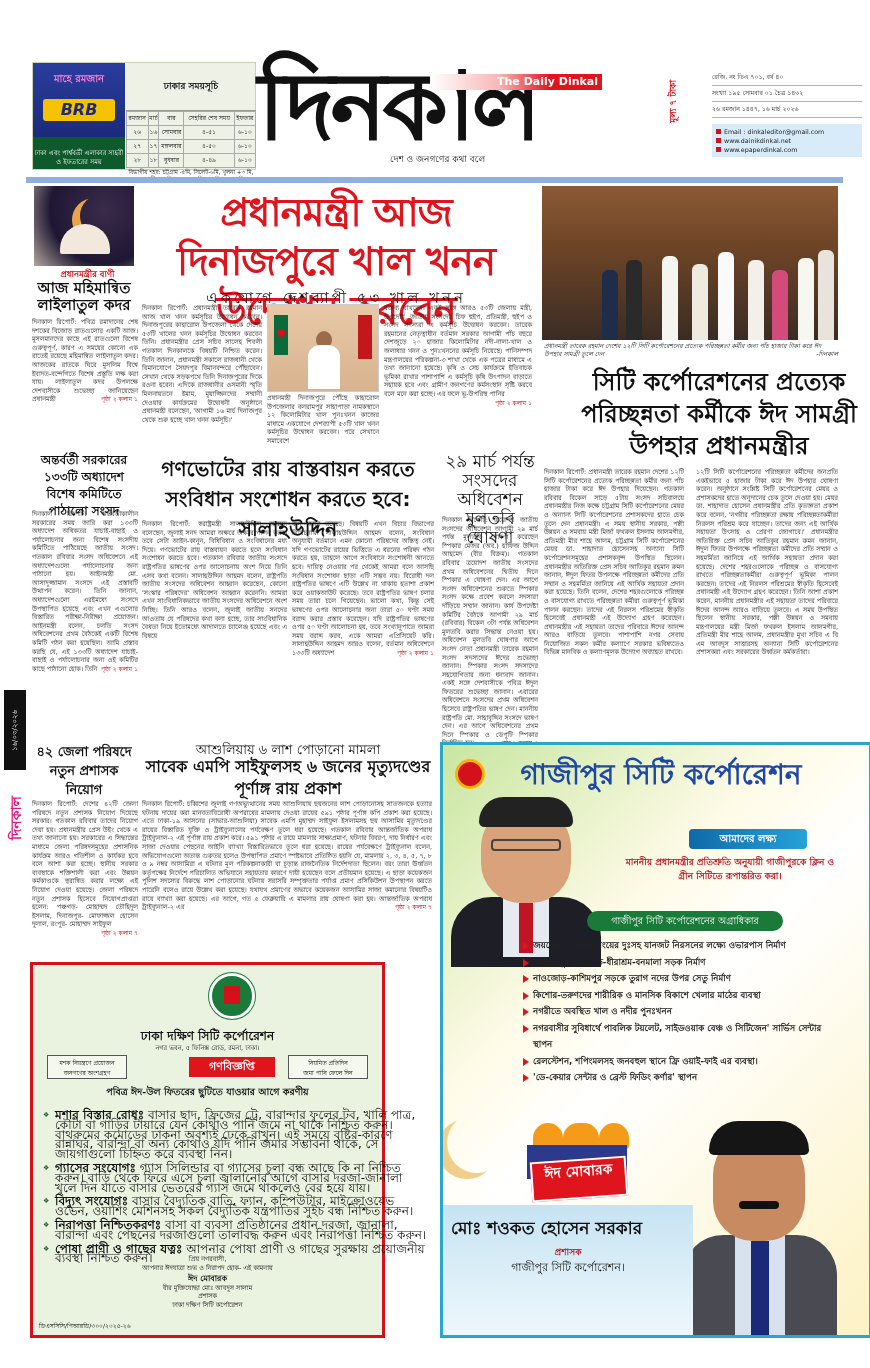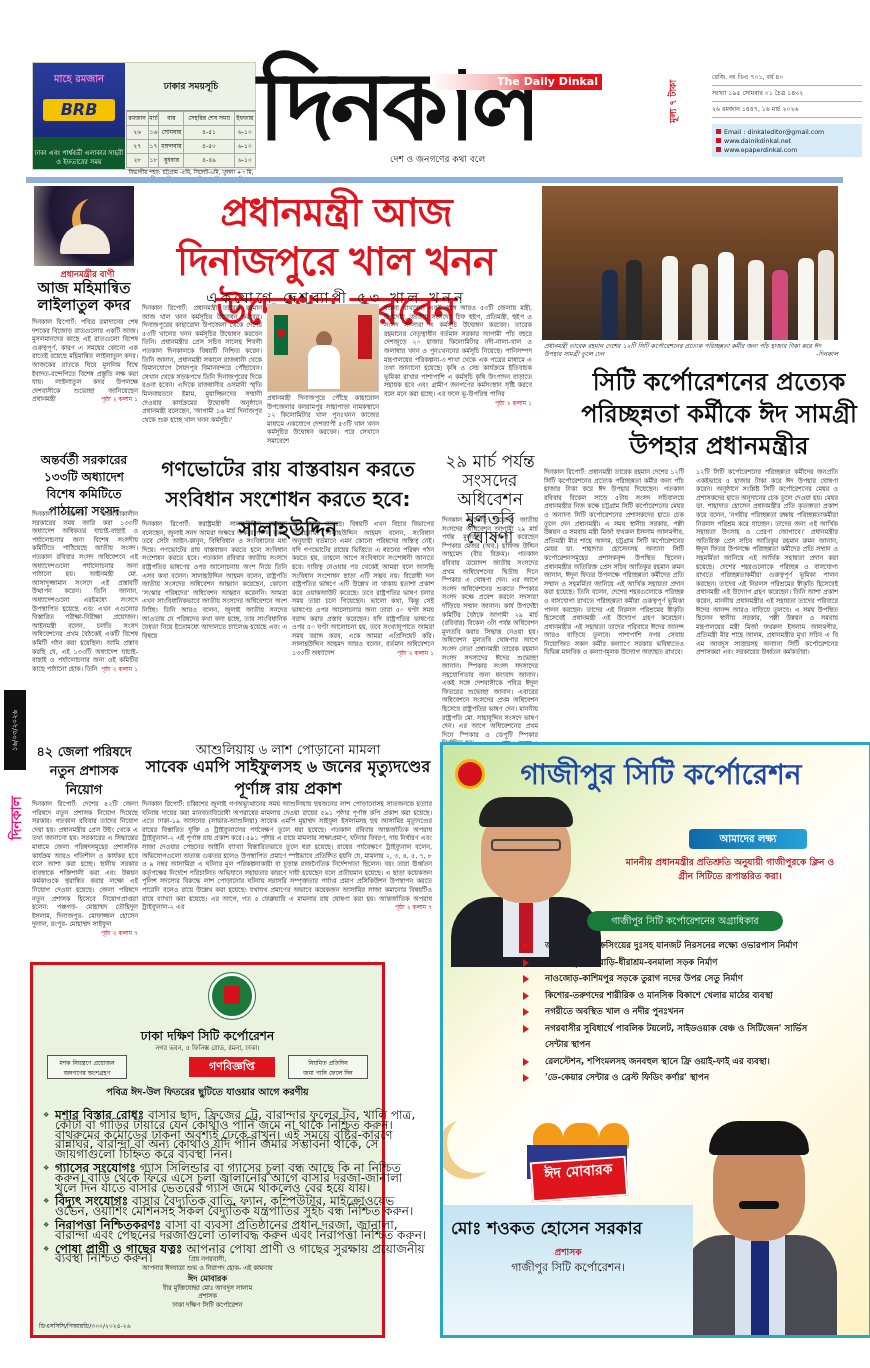--- a/index.html
+++ b/index.html
@@ -93,21 +93,21 @@
 #gcc-man1 .face{position:absolute;left:30px;top:10px;width:90px;height:100px;background:#d9a27a;border-radius:45px 45px 40px 40px}
 #gcc-man1 .hair{position:absolute;left:28px;top:4px;width:94px;height:30px;background:#222;border-radius:45px 45px 10px 10px}
 #gcc-man1 .glass{position:absolute;left:40px;top:46px;width:70px;height:12px;border:2px solid #444;border-radius:4px}
 #gcc-man1 .suit{position:absolute;left:0;top:104px;width:150px;height:70px;background:#1e1e26;border-radius:40px 40px 0 0}
 #gcc-man1 .shirt{position:absolute;left:52px;top:104px;width:46px;height:60px;background:#e6e9f0}
 #gcc-man1 .tie{position:absolute;left:68px;top:110px;width:14px;height:50px;background:#c01525}
 #gcc-goal-badge{position:absolute;left:246px;top:84px;width:118px;height:20px;background:linear-gradient(90deg,#0f6aa8,#27a1d8);color:#fff;font-size:10px;font-weight:bold;text-align:center;line-height:20px;border-radius:4px}
 #gcc-goal{position:absolute;left:180px;top:110px;width:214px;font-size:9px;font-weight:bold;color:#c01525;text-align:center;line-height:14px}
 #gcc-pri-badge{position:absolute;left:144px;top:166px;width:196px;height:20px;background:#1a7a3a;color:#fff;font-size:9.5px;text-align:center;line-height:20px;border-radius:10px}
 #gcc-list{position:absolute;left:80px;top:192px;width:310px;font-size:8.6px;line-height:16.5px;font-weight:bold;color:#222}
-#gcc-list li{list-style:none;padding-left:22px;position:relative}
+#gcc-list li{list-style:none;padding-left:10px;position:relative}
 #gcc-list li:before{content:"";position:absolute;left:0;top:5px;border-left:6px solid #e0141d;border-top:4px solid transparent;border-bottom:4px solid transparent}
 #eid-graphic{position:absolute;left:70px;top:374px;width:130px;height:90px}
 #eid-graphic .dome{position:absolute;top:4px;width:30px;height:26px;background:#f59b1a;border-radius:15px 15px 3px 3px}
 #eid-graphic .base{position:absolute;left:14px;top:26px;width:100px;height:34px;background:#2b3a8c}
 #eid-graphic .txt{position:absolute;left:18px;top:40px;width:96px;height:40px;background:#e0141d;color:#fff;font-weight:bold;font-size:14px;text-align:center;line-height:20px;border:2px solid #fff;transform:rotate(-4deg)}
 #eid-moon{position:absolute;left:4px;top:368px;width:60px;height:60px;border-radius:50%;box-shadow:-10px 6px 0 0 #f1cf8a}
 #gcc-man2{position:absolute;left:240px;top:370px;width:154px;height:226px}
 #gcc-man2 .face{position:absolute;left:30px;top:16px;width:92px;height:110px;background:#c88a61;border-radius:44px 44px 40px 40px}
 #gcc-man2 .hair{position:absolute;left:26px;top:6px;width:100px;height:34px;background:#151515;border-radius:48px 48px 8px 8px}
 #gcc-man2 .must{position:absolute;left:56px;top:86px;width:40px;height:8px;background:#111;border-radius:4px}

